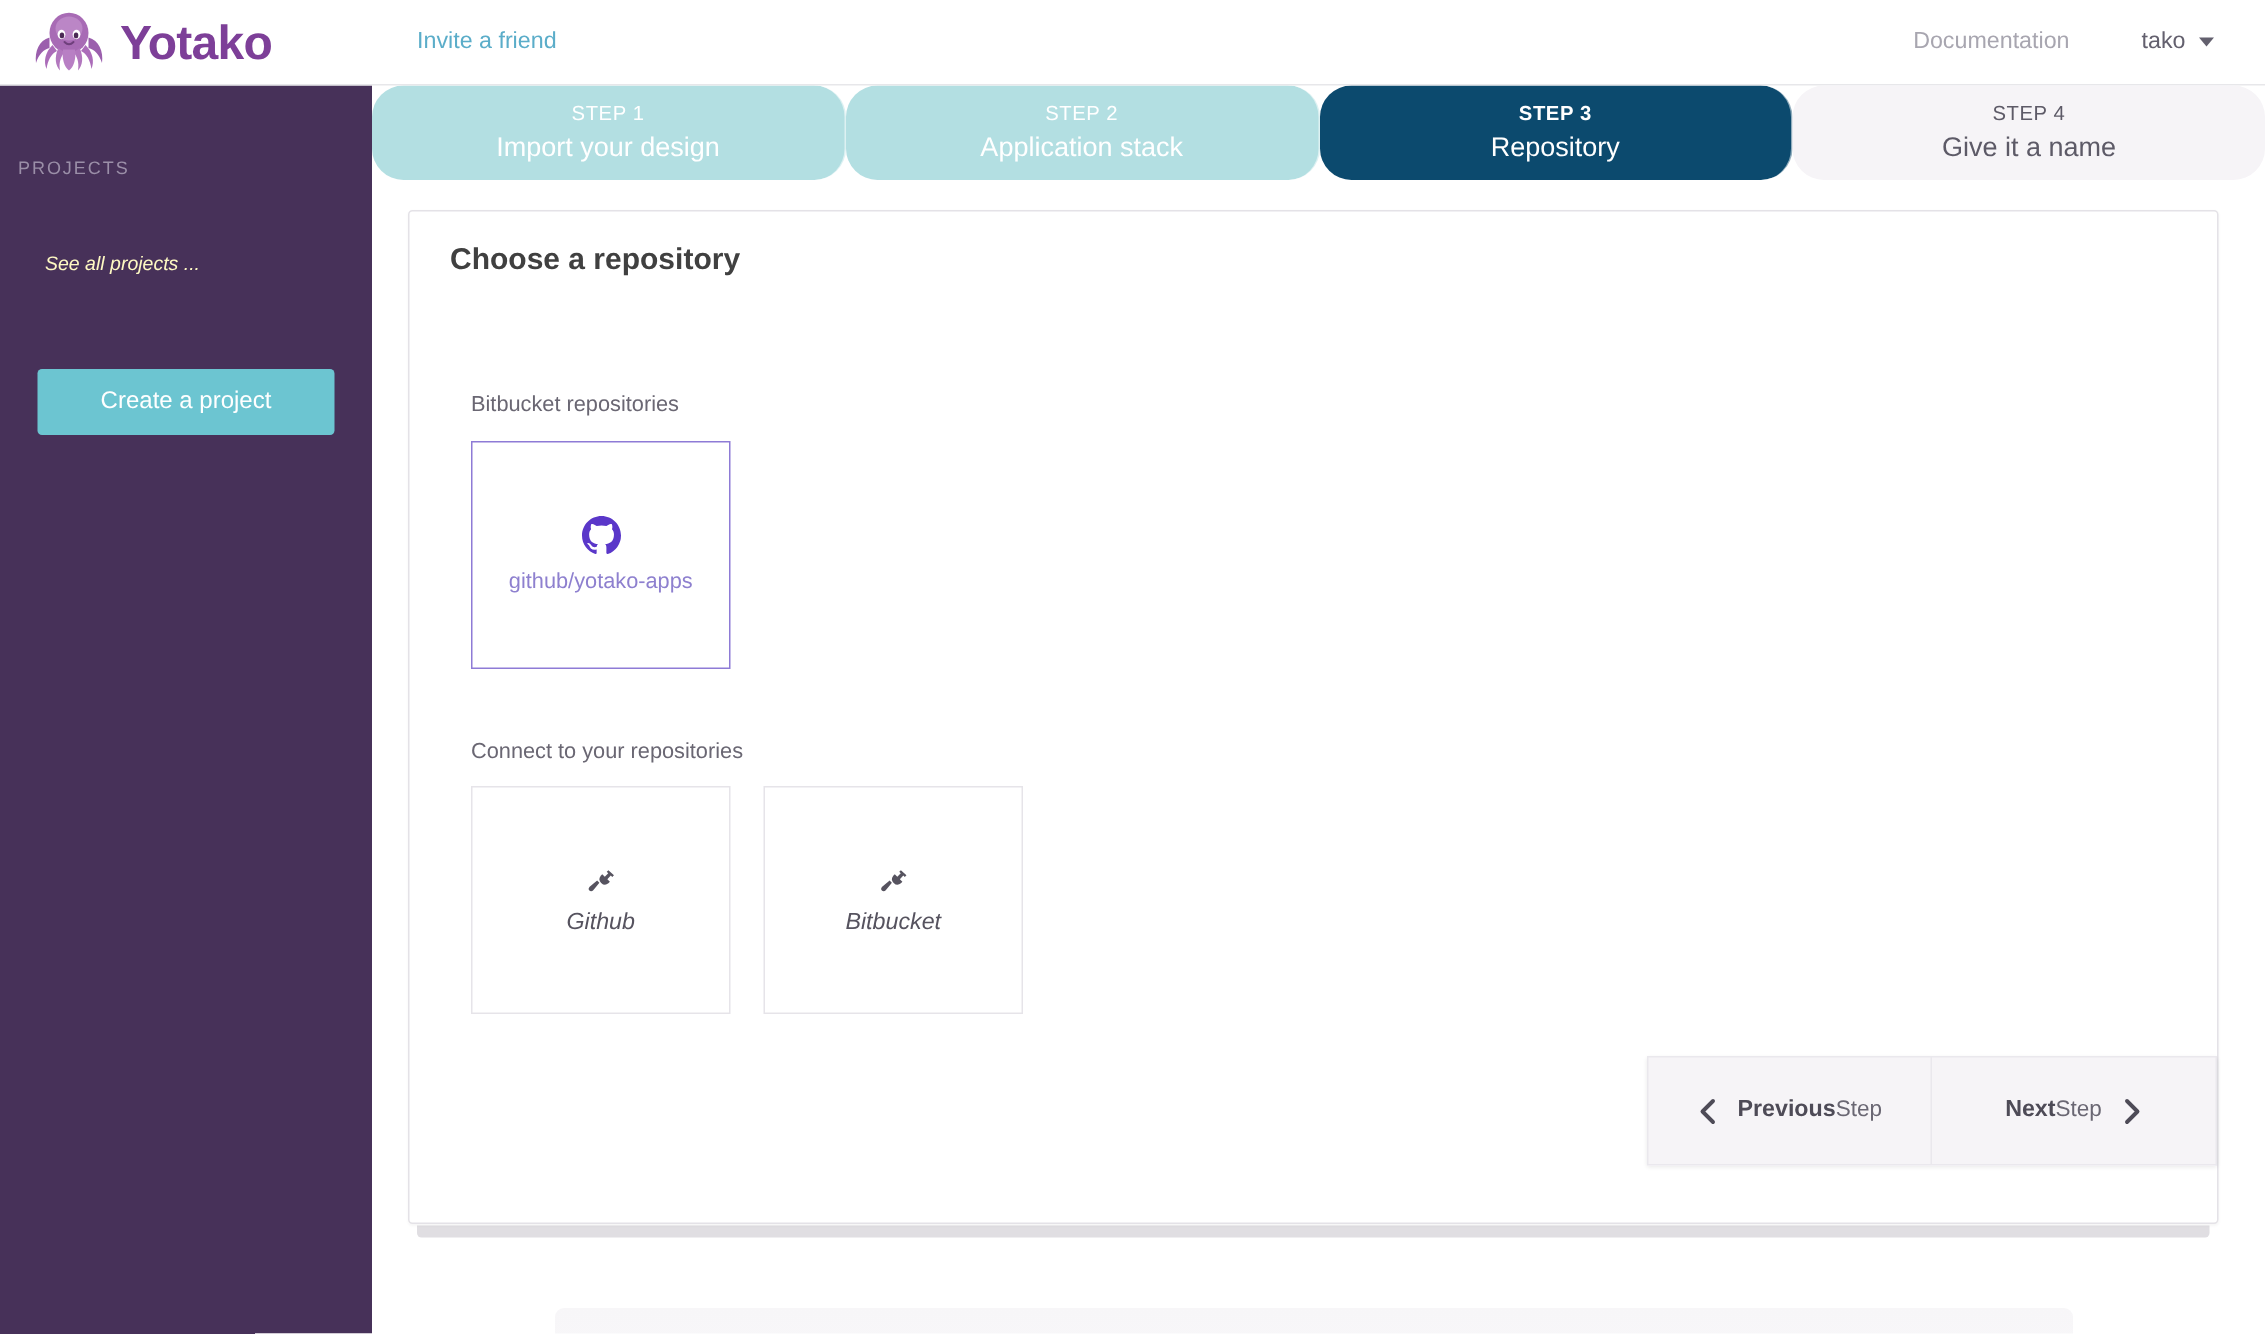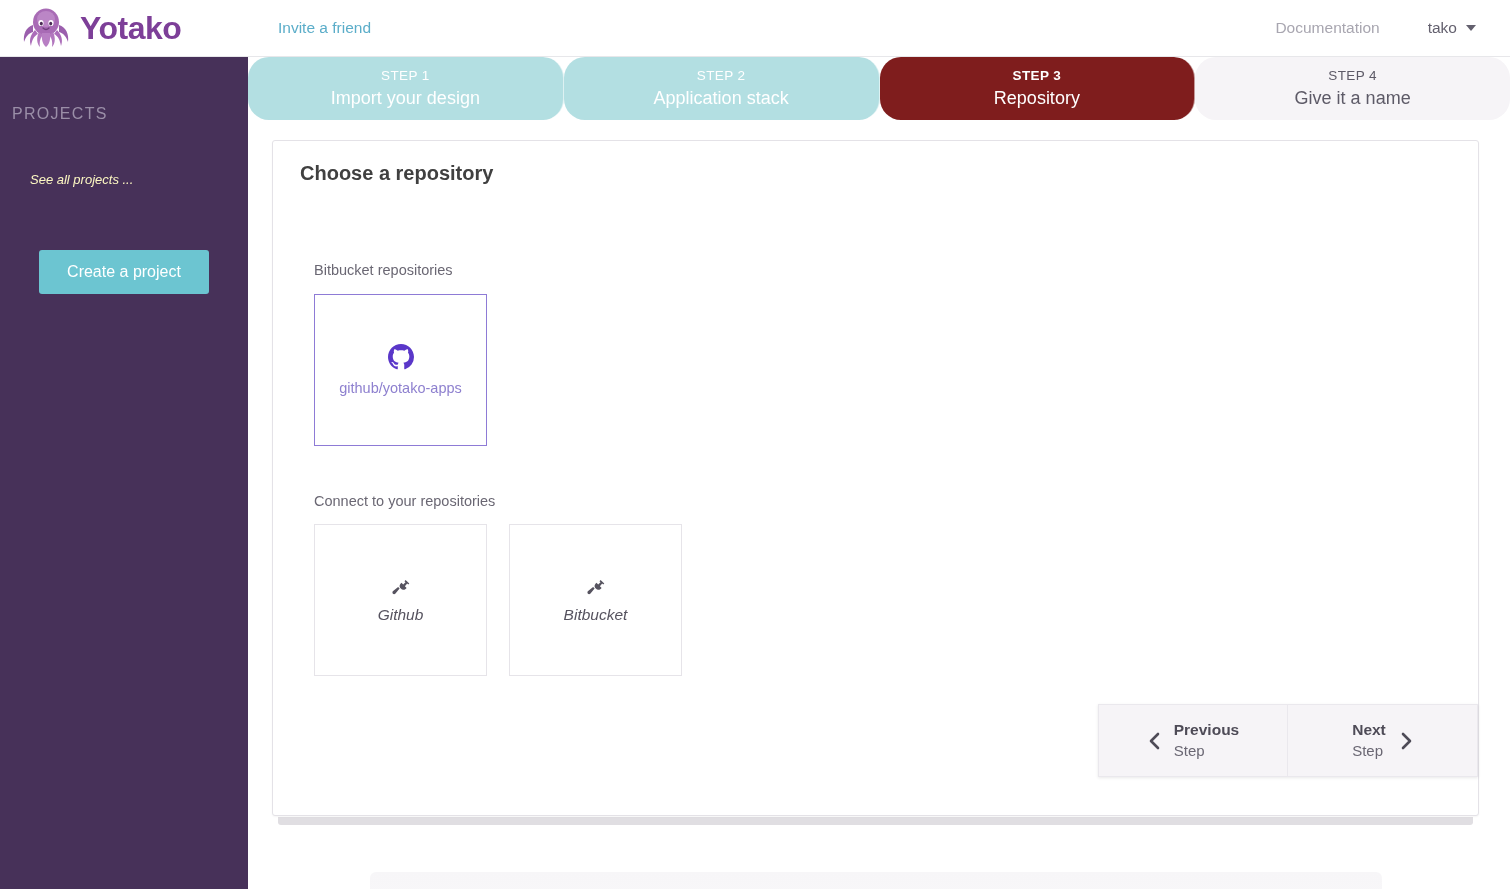--- a/index.html
+++ b/index.html
@@ -34,35 +34,35 @@
     font-size: 32px;
     color: #7d3f98;
     font-weight: bold;
     letter-spacing: -0.5px;
     margin-left: 6px;
     line-height: 1;
   }
   .sidebar-inner { padding: 0 0 0 0; }
   .projects-label {
     color: #9b8fa8;
-    font-size: 16px;
+    font-size: 12px;
     letter-spacing: 1.3px;
     padding: 48px 0 0 12px;
   }
   .see-all {
     color: #fef9c3;
     font-style: italic;
     font-size: 13px;
     padding: 49px 0 0 30px;
     cursor: pointer;
   }
   .create-btn {
     display: block;
     margin: 63px auto 0 auto;
-    width: 170px; height: 44px;
+    width: 198px; height: 44px;
     background: #6cc5d1;
     color: #ffffff;
     border: none; border-radius: 3px;
     font-size: 16px;
     font-family: "Liberation Sans", sans-serif;
     cursor: pointer;
   }
 
   
   .header {
@@ -114,21 +114,21 @@
     flex: 1 1 0;
     display: flex; flex-direction: column;
     align-items: center; justify-content: center;
     background: #b3dfe2;
     color: #ffffff;
     cursor: pointer;
     border-right: 1px solid rgba(255,255,255,0.55);
     border-radius: 21px;
   }
   .step:last-child { border-right: none; }
-  .step.active { background: #7f1d1d; }
+  .step.active { background: #0c4a6e; }
   .step.upcoming { background: #f6f4f7; color: #5d5a67; border-right: none; }
   .step-title { font-size: 13.5px; letter-spacing: .4px; }
   .step.active .step-title { font-weight: bold; }
   .step-sub { font-size: 18px; margin-top: 5px; }
 
   
   .page { position: absolute; left: 248px; top: 120px; width: 1262px; height: 769px; background: #fff; }
   .card {
     position: absolute; left: 24px; top: 20px;
     width: 1207px; height: 676px;
@@ -197,21 +197,21 @@
   }
   .nav-btn {
     width: 190px; height: 73px;
     background: #f6f4f7;
     border: 1px solid #eae8ed;
     display: flex; align-items: center; justify-content: center;
     gap: 13px;
     cursor: pointer;
   }
   .nav-btn.next { border-left: none; }
-  .nav-text { display: flex; flex-direction: column; line-height: 1.32; }
+  .nav-text { display: flex; flex-direction: row; line-height: 1.32; }
   .nav-main { font-size: 15.5px; font-weight: bold; color: #4e4b57; }
   .nav-sub { font-size: 15px; color: #6a6773; }
   .chev { width: 14px; height: 20px; display: block; }
 </style>
 </head>
 <body>
 
 <div class="app">
 
   <aside class="sidebar">

